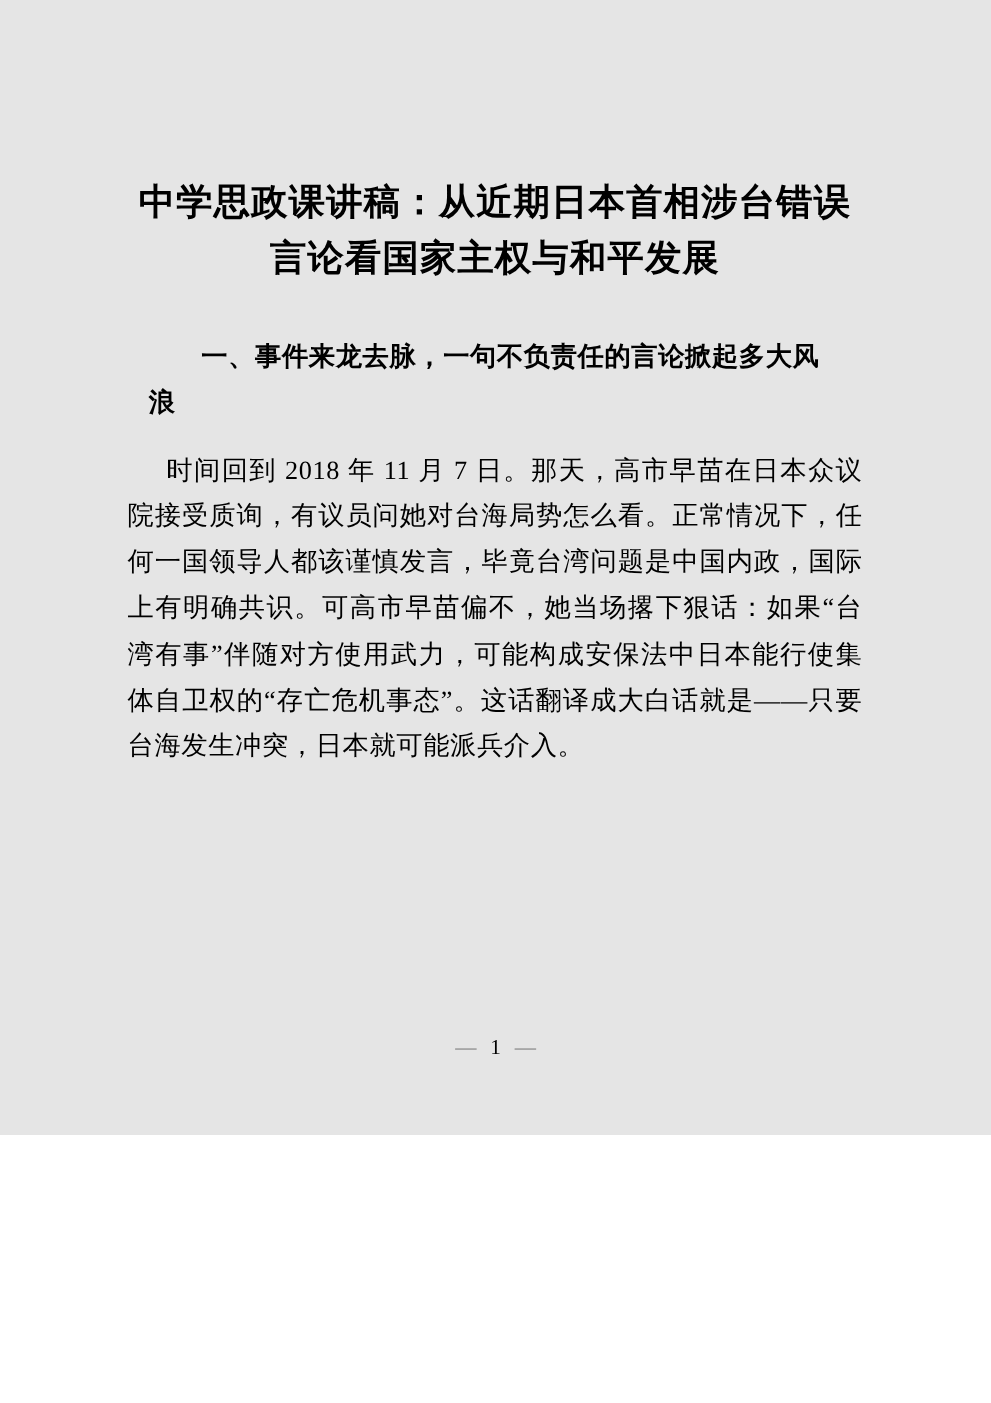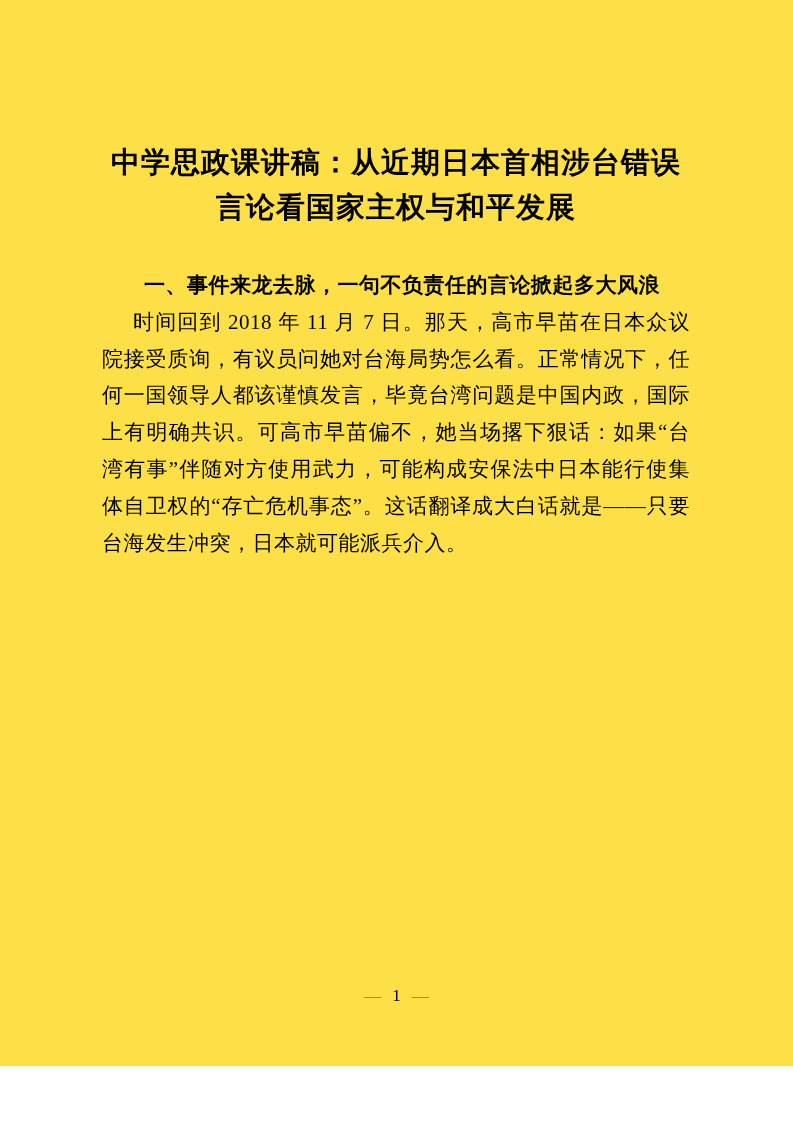--- a/index.html
+++ b/index.html
@@ -10,45 +10,45 @@
   body {
     width: 793px;
     height: 1122px;
     font-family: "Liberation Serif", serif;
     color: #000000;
     overflow: hidden;
   }
   .page {
     position: relative;
     width: 793px;
-    height: 1066px;
+    height: 908px;
     box-sizing: border-box;
     padding: 140px 103px 0 102px;
-    background: #fde047;
+    background: #e5e5e5;
   }
   .doc-title {
     margin: 0 0 37px 0;
     font-size: 29px;
     line-height: 45px;
     font-weight: bold;
     text-align: center;
     letter-spacing: 1px;
     font-family: "Liberation Serif", serif;
   }
   .body-para {
     margin: 0;
     font-size: 21px;
     line-height: 36.8px;
     letter-spacing: 0.5px;
     text-align: justify;
     text-indent: 31px;
     font-family: "Liberation Serif", serif;
   }
   .section-heading {
-    margin: 0;
+    margin: 17px;
     font-size: 21px;
     line-height: 36.8px;
     font-weight: bold;
     letter-spacing: 0.5px;
     text-indent: 42px;
     font-family: "Liberation Serif", serif;
   }
   .page-footer {
     position: absolute;
     left: 0;

